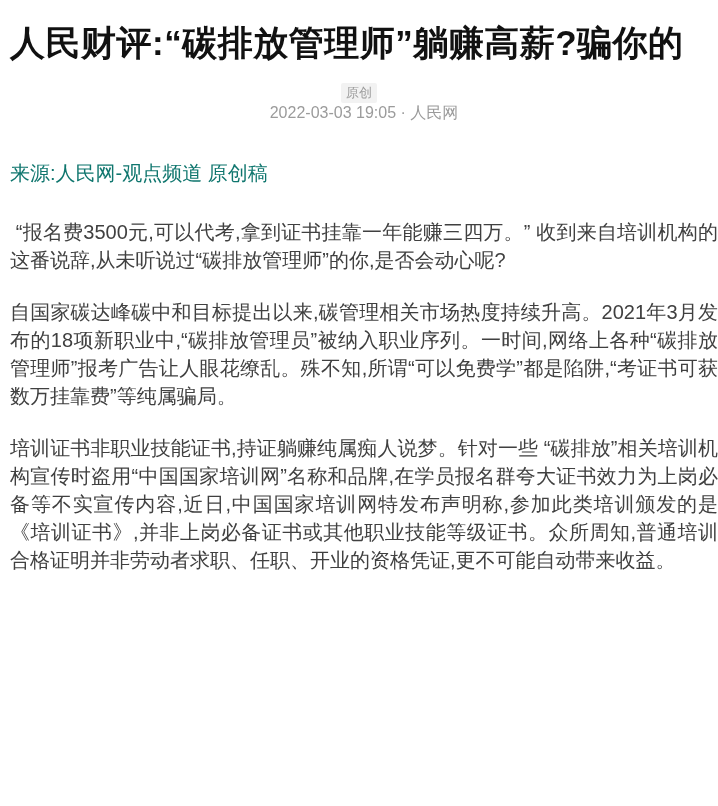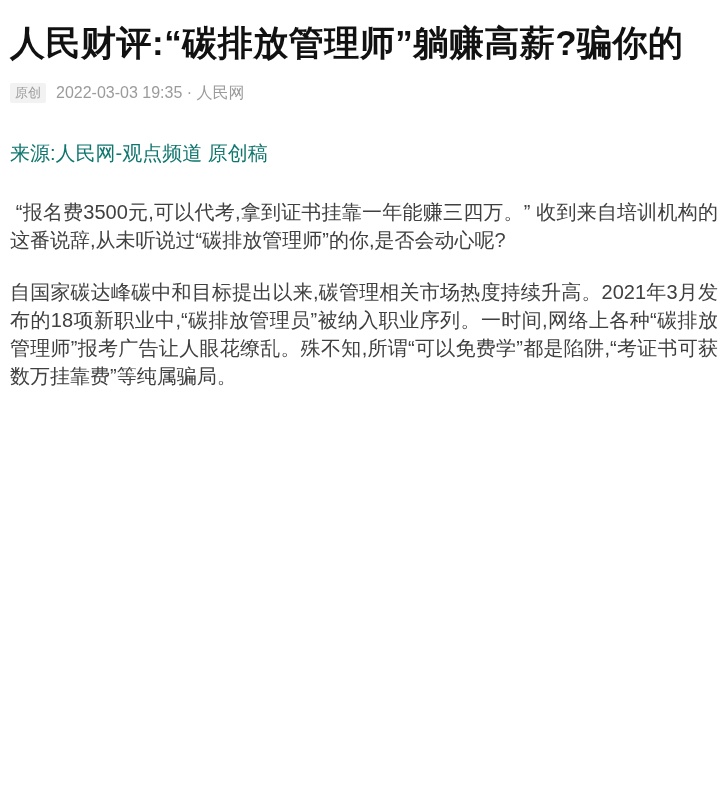--- a/index.html
+++ b/index.html
@@ -22,20 +22,21 @@
     color: #111111;
     letter-spacing: 0.5px;
   }
   .meta-row {
     margin-top: 15px;
     display: flex;
     align-items: center;
     color: #9b9b9b;
     font-size: 16px;
     line-height: 20px;
+    flex-direction: column;
   }
   .badge {
     display: inline-block;
     background: #f2f2f2;
     color: #9b9b9b;
     font-size: 13px;
     line-height: 14px;
     padding: 3px 5px;
     border-radius: 2px;
     margin-right: 10px;
@@ -57,24 +58,25 @@
 </style>
 </head>
 <body>
 
 <div class="page">
 
   <h1 class="article-title">人民财评:“碳排放管理师”躺赚高薪?骗你的</h1>
 
   <div class="meta-row">
     <span class="badge">原创</span>
-    <span class="publish-info">2022-03-03 19:35 · 人民网</span>
+    <span class="publish-info">2022-03-03 19:05 · 人民网</span>
   </div>
 
   <p class="source-line">来源:人民网-观点频道 原创稿</p>
 
   <p class="body-para"> “报名费3500元,可以代考,拿到证书挂靠一年能赚三四万。” 收到来自培训机构的这番说辞,从未听说过“碳排放管理师”的你,是否会动心呢?</p>
 
   <p class="body-para">自国家碳达峰碳中和目标提出以来,碳管理相关市场热度持续升高。2021年3月发布的18项新职业中,“碳排放管理员”被纳入职业序列。一时间,网络上各种“碳排放管理师”报考广告让人眼花缭乱。殊不知,所谓“可以免费学”都是陷阱,“考证书可获数万挂靠费”等纯属骗局。</p>
 
 
+  <p class="body-para">培训证书非职业技能证书,持证躺赚纯属痴人说梦。针对一些 “碳排放”相关培训机构宣传时盗用“中国国家培训网”名称和品牌,在学员报名群夸大证书效力为上岗必备等不实宣传内容,近日,中国国家培训网特发布声明称,参加此类培训颁发的是《培训证书》,并非上岗必备证书或其他职业技能等级证书。众所周知,普通培训合格证明并非劳动者求职、任职、开业的资格凭证,更不可能自动带来收益。</p>
 
 </div>
 
 </body></html>

